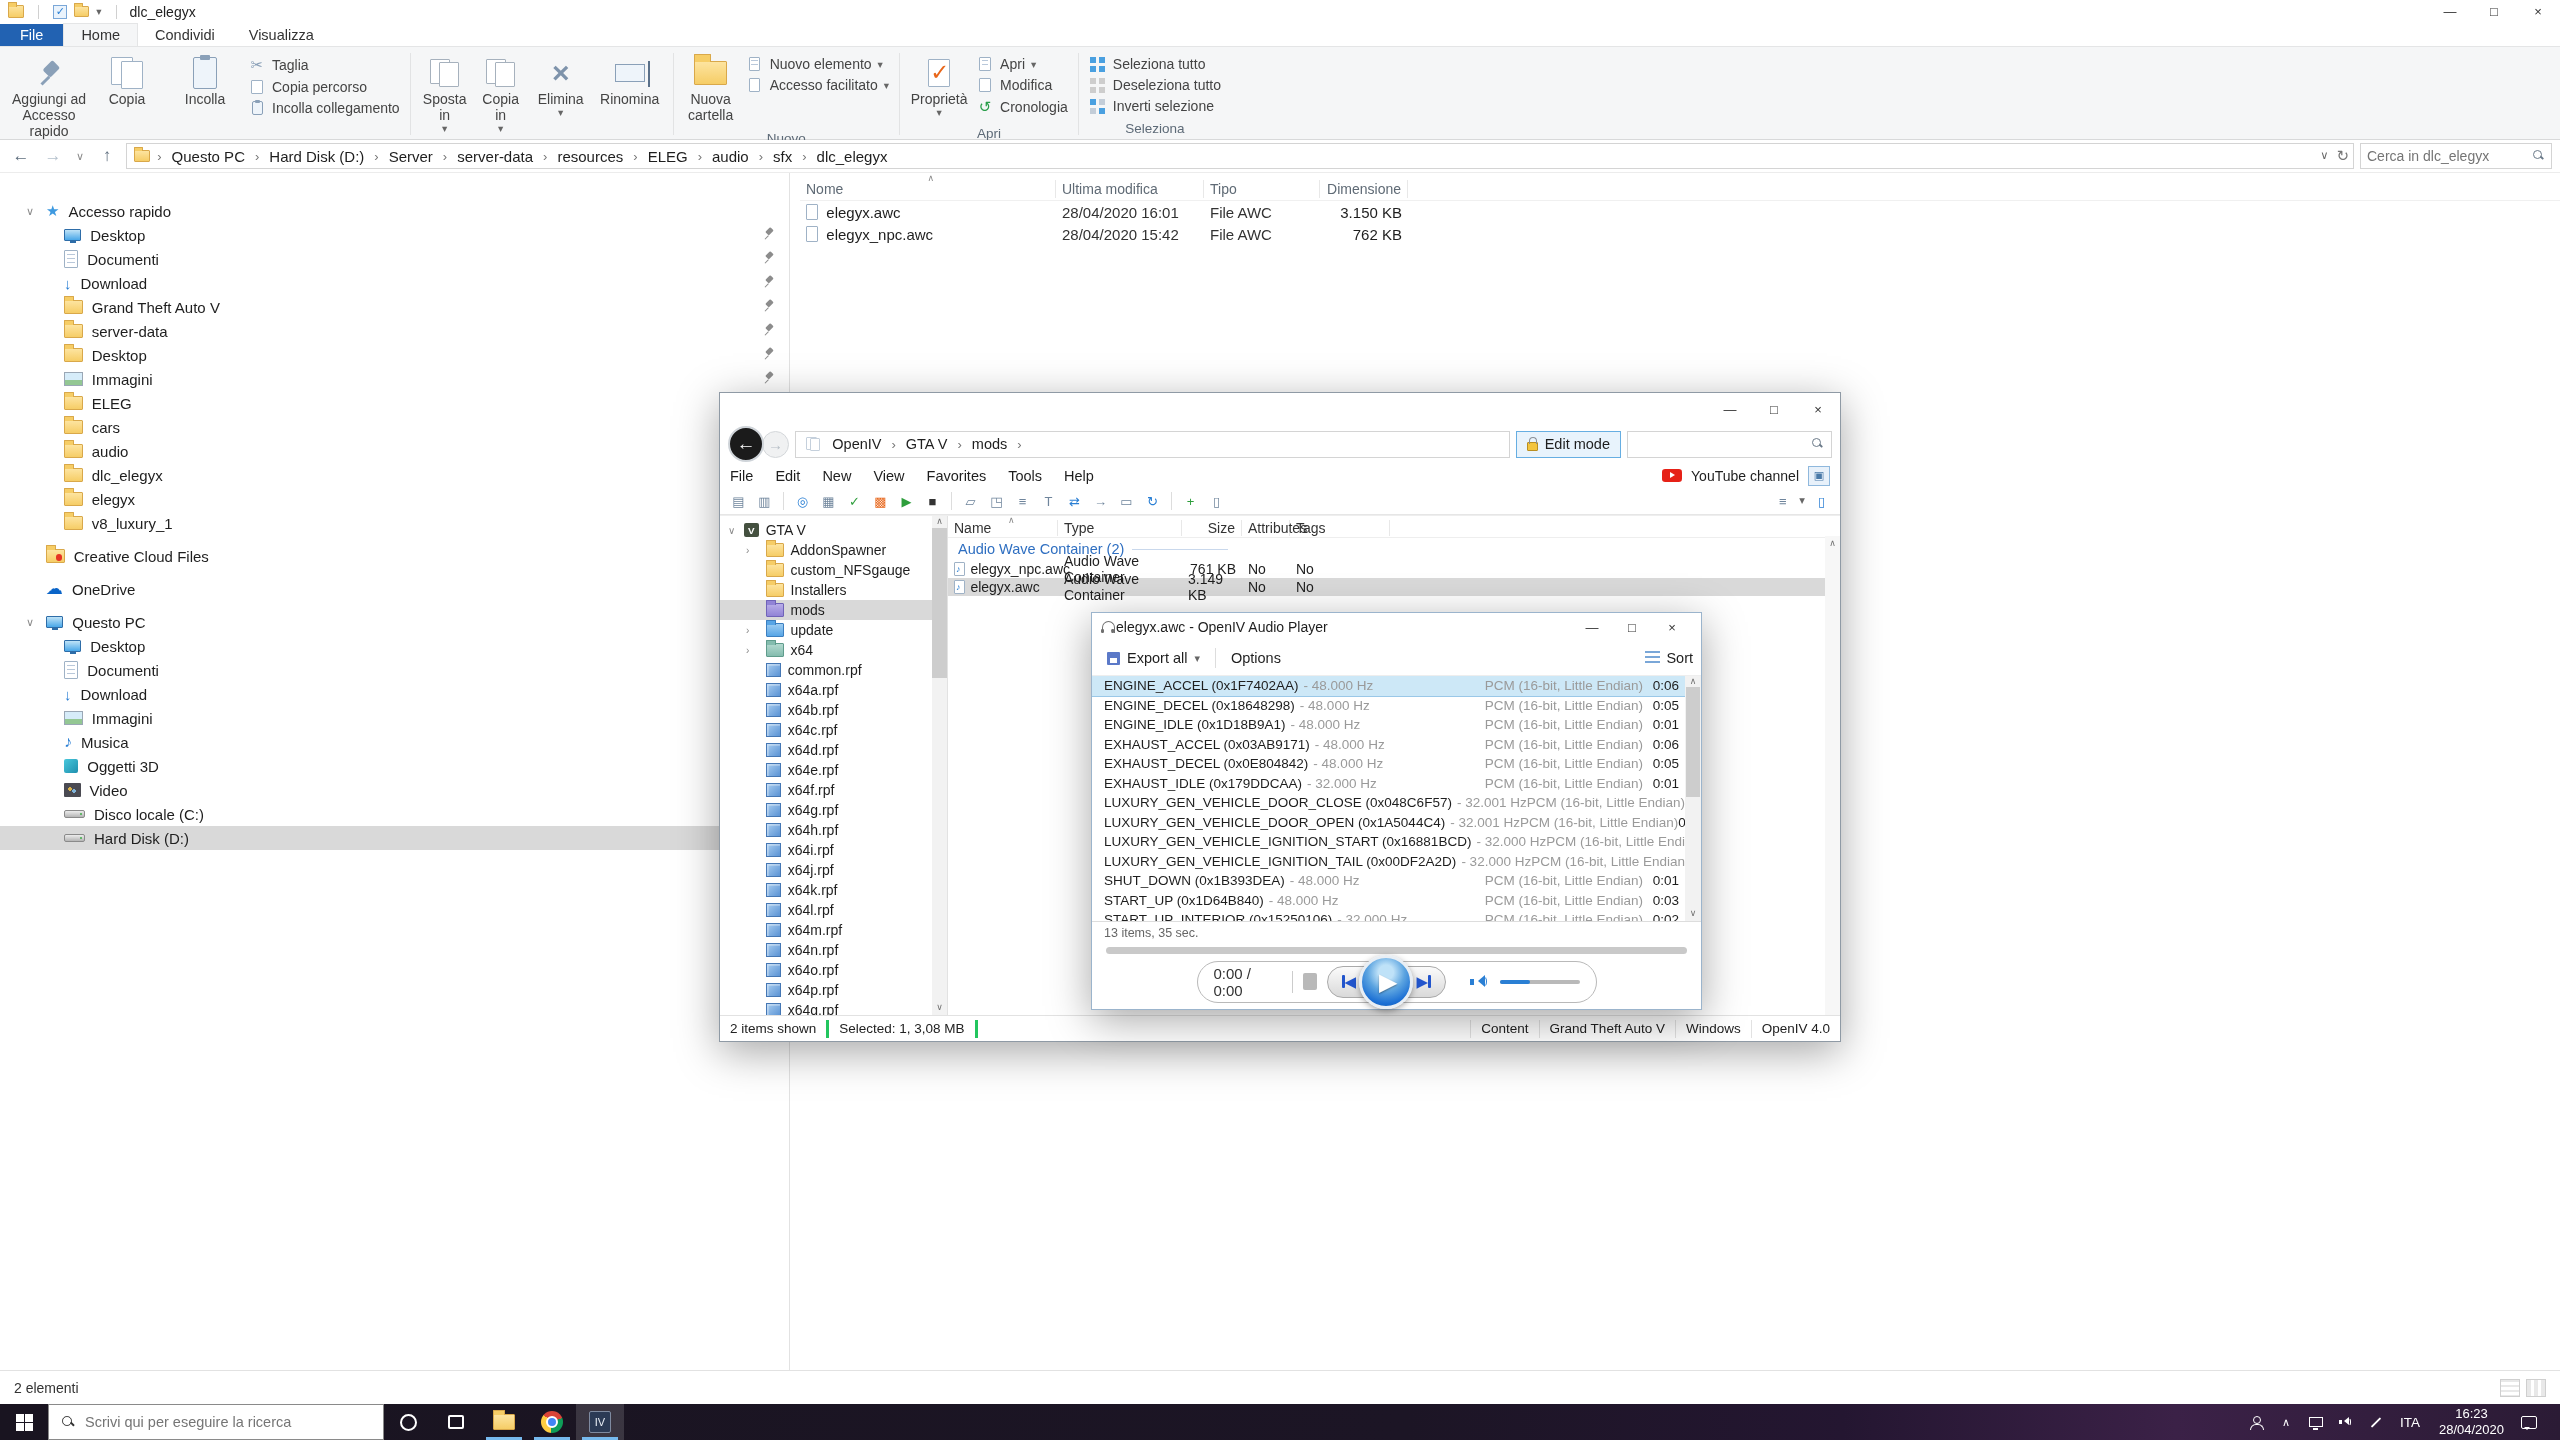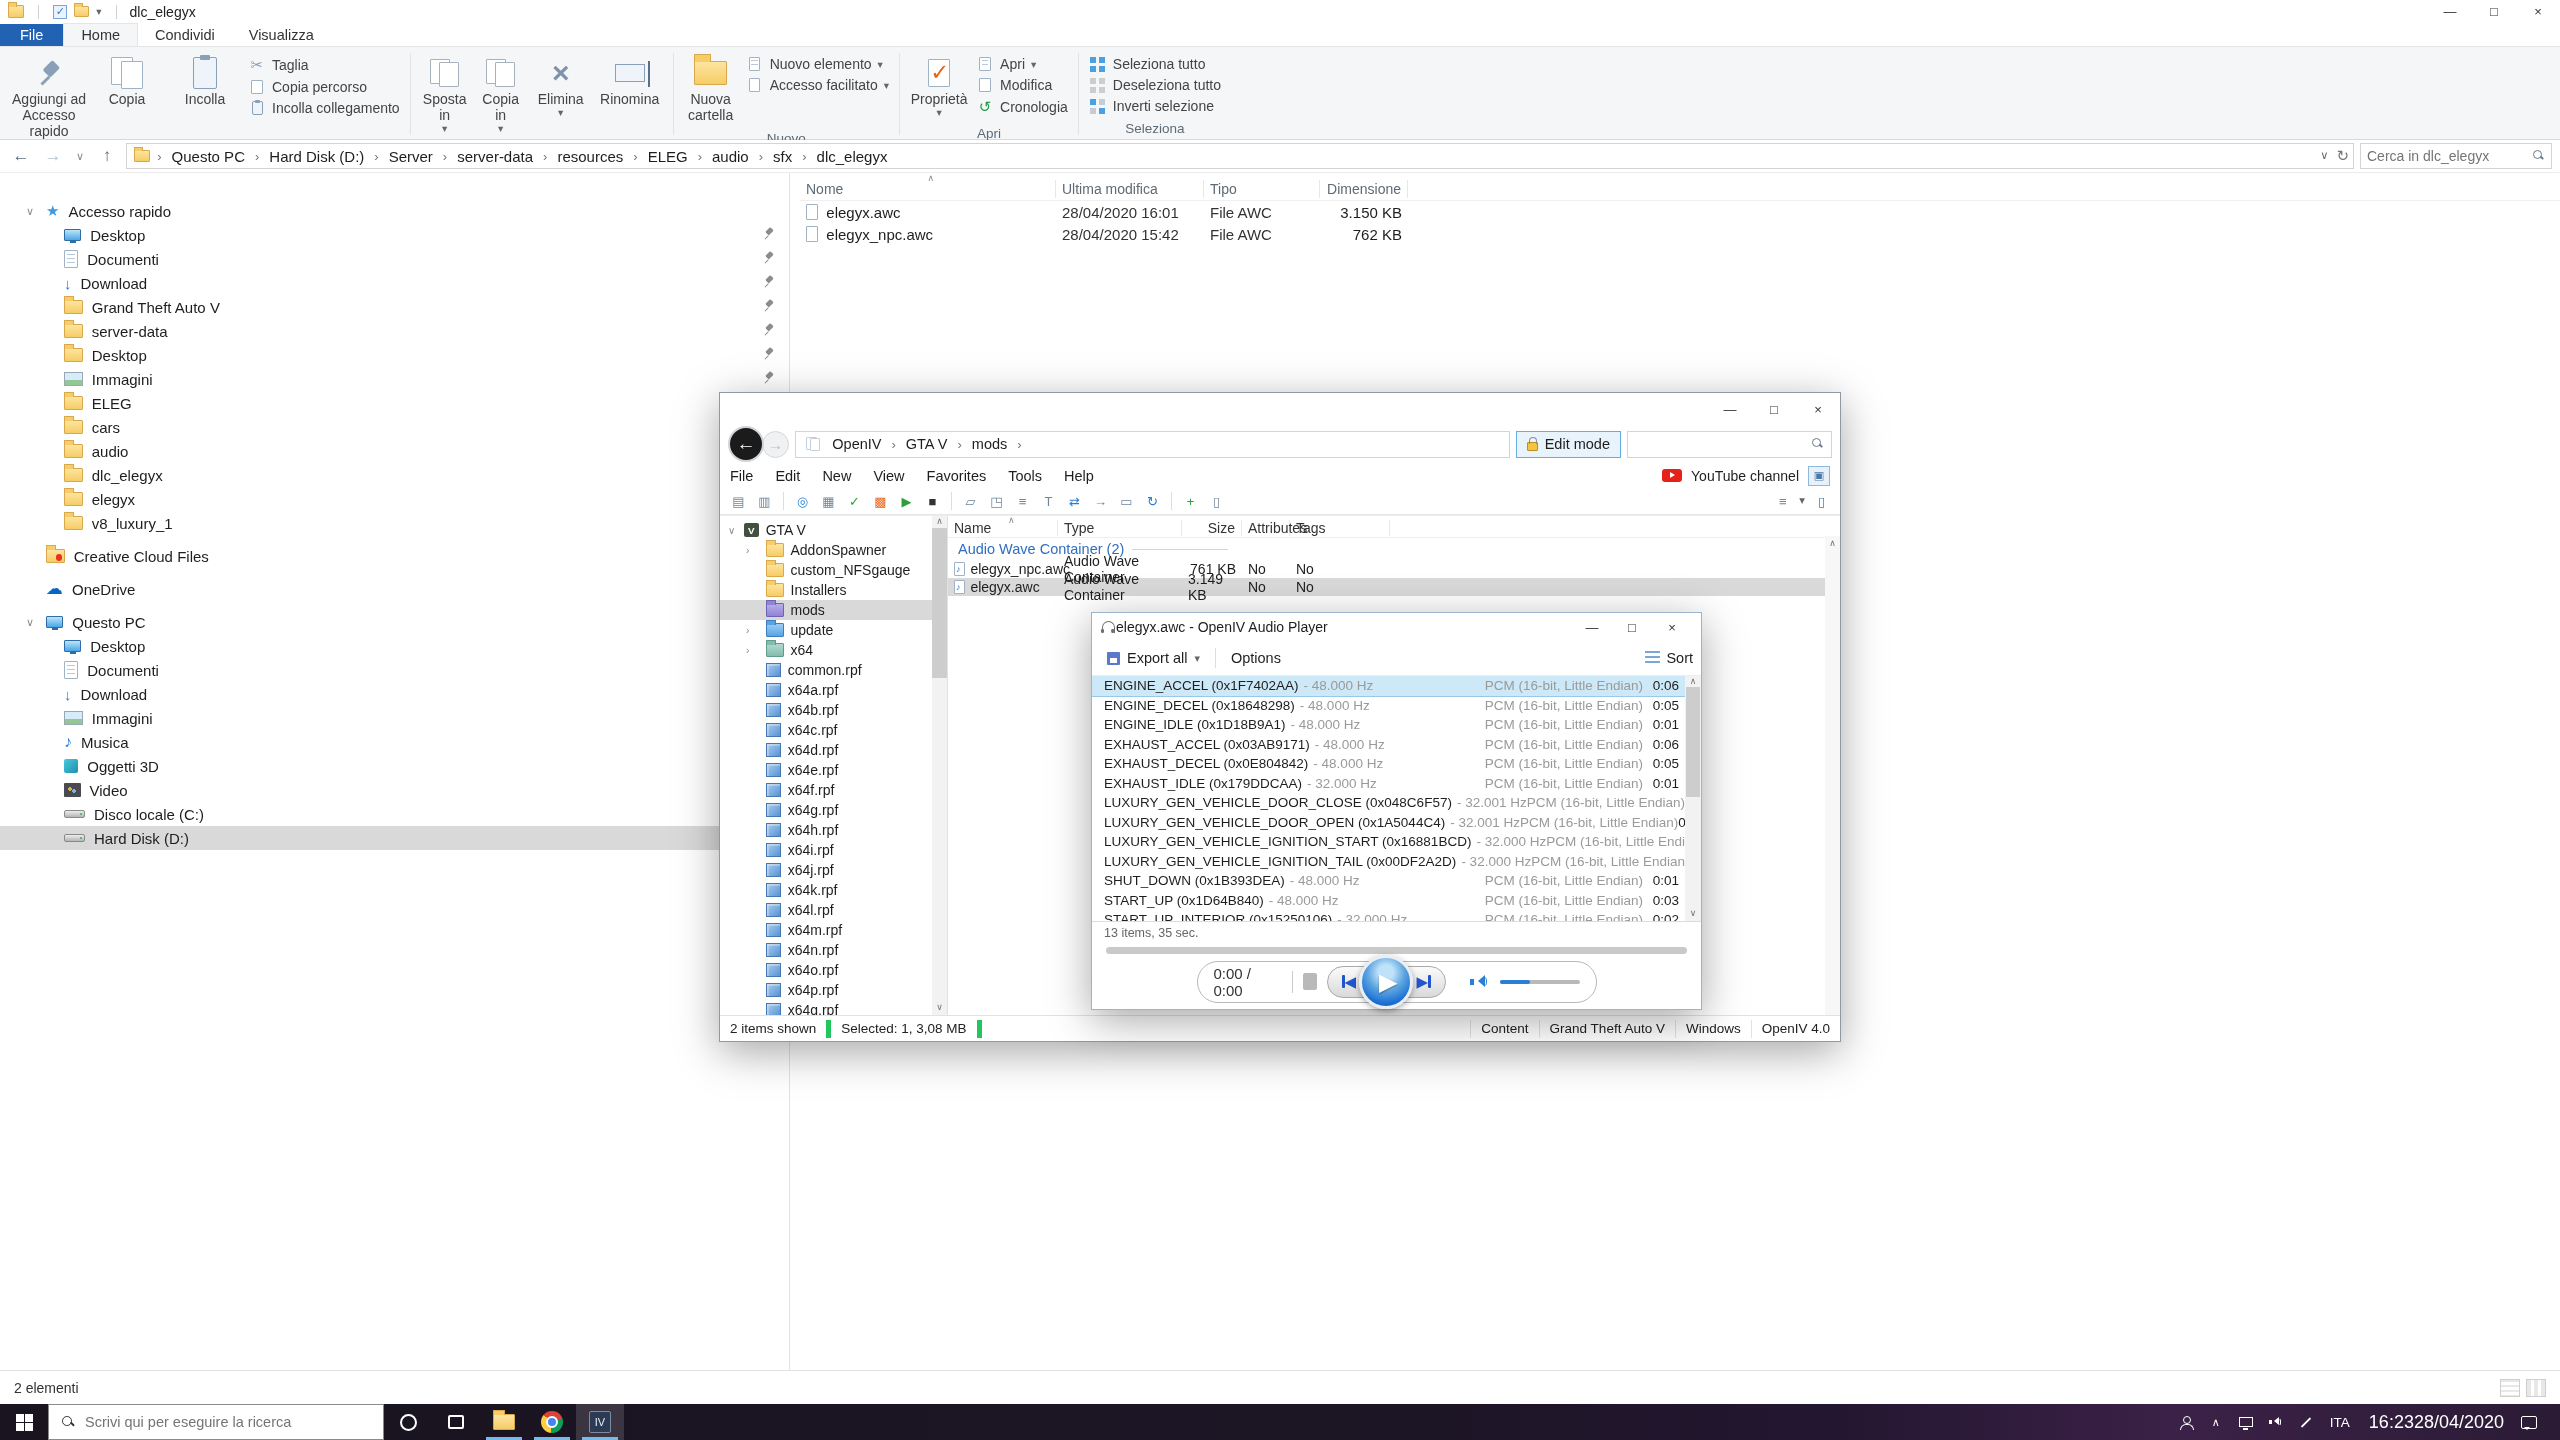--- a/index.html
+++ b/index.html
@@ -174,21 +174,21 @@
 .ov-name .sortup{position:absolute;top:-5px;left:55%;font-size:9px;color:#888}
 .ovgroup{display:flex;align-items:center;height:22px;color:#2f6fc1;font-size:14.5px;padding-left:10px;gap:8px}
 .ovgroup .rule{flex:0 0 auto;width:96px;height:1px;background:#c9d8ec}
 .ovrow{display:flex;height:18px;align-items:center;font-size:14px}
 .ovrow>div{padding:0 6px}
 .ovrow .ov-name{display:flex;align-items:center;gap:5px;white-space:nowrap}
 .ovrow.selected{background:#d9d9d9}
 .ovrow .ov-size{display:flex;justify-content:flex-end}
 .ov-vscroll{position:absolute;right:0;top:20px;bottom:0;width:15px;background:#f7f7f7;font-size:9px;color:#707070;text-align:center;padding-top:2px}
 .ov-status{height:26px;border-top:1px solid #e2e2e2;display:flex;align-items:center;font-size:13.5px;color:#222}
-.ov-status .cell{padding:0 10px;border-right:5px solid #22c55e;height:18px;display:flex;align-items:center}
+.ov-status .cell{padding:0 10px;border-right:3px solid #22c55e;height:18px;display:flex;align-items:center}
 .ov-status .right{margin-left:auto;display:flex}
 .ov-status .right .cell{border-right:none;border-left:1px solid #e2e2e2}
 
 #player{left:1091px;top:612px;width:611px;height:398px;display:flex;flex-direction:column;border-color:#9bb4cc}
 .pl-title{height:28px;display:flex;align-items:center;gap:0;padding:0 9px;font-size:14px}
 .pl-winbtns{margin-left:auto;display:flex}
 .pl-winbtns button{width:40px;height:26px}
 .pl-toolbar{height:34px;display:flex;align-items:center;padding:0 8px;gap:8px;font-size:14.5px}
 .pl-toolbar .btn{display:flex;align-items:center;gap:7px;padding:3px 7px}
 .pl-toolbar .vsep{width:1px;height:20px;background:#ddd}
@@ -239,21 +239,21 @@
 .ivicon{width:22px;height:22px;background:#2b3a55;border:1px solid #7e8aa0;color:#e8edf4;display:flex;align-items:center;justify-content:center;font-size:11px;font-weight:normal;border-radius:2px}
 .tray{margin-left:auto;display:flex;align-items:center;gap:4px;padding-right:2px}
 .trayic{width:26px;display:flex;align-items:center;justify-content:center;color:#fff;font-size:13px}
 .personic{width:12px;height:12px;position:relative}
 .personic::before{content:"";position:absolute;left:3px;top:0;width:6px;height:6px;border-radius:50%;border:1.5px solid #fff}
 .personic::after{content:"";position:absolute;left:0;bottom:-2px;width:12px;height:5px;border:1.5px solid #fff;border-bottom:none;border-radius:6px 6px 0 0}
 .trmon{width:14px;height:10px;border:1.5px solid #fff;position:relative}
 .trmon::after{content:"";position:absolute;left:3px;bottom:-4px;width:5px;height:2px;background:#fff}
 .trspk{color:#fff}
 .penic{width:2px;height:13px;background:#fff;transform:rotate(45deg);border-radius:1px}
-.clock{display:flex;flex-direction:row;align-items:center;justify-content:center;font-size:18px;line-height:1.25;padding:0 8px}
+.clock{display:flex;flex-direction:column;align-items:center;justify-content:center;font-size:13px;line-height:1.25;padding:0 8px}
 .bubble{width:16px;height:13px;border:1.5px solid #fff;border-radius:2px;position:relative}
 .bubble::after{content:"";position:absolute;left:2px;bottom:-5px;border:3px solid transparent;border-top-color:#fff}
 .showdesk{width:6px;border-left:1px solid rgba(255,255,255,.4);margin-left:6px}
 </style>
 </head>
 <body>
 
 <div id="explorer">
   <div class="ex-title">
     <div class="qat">

